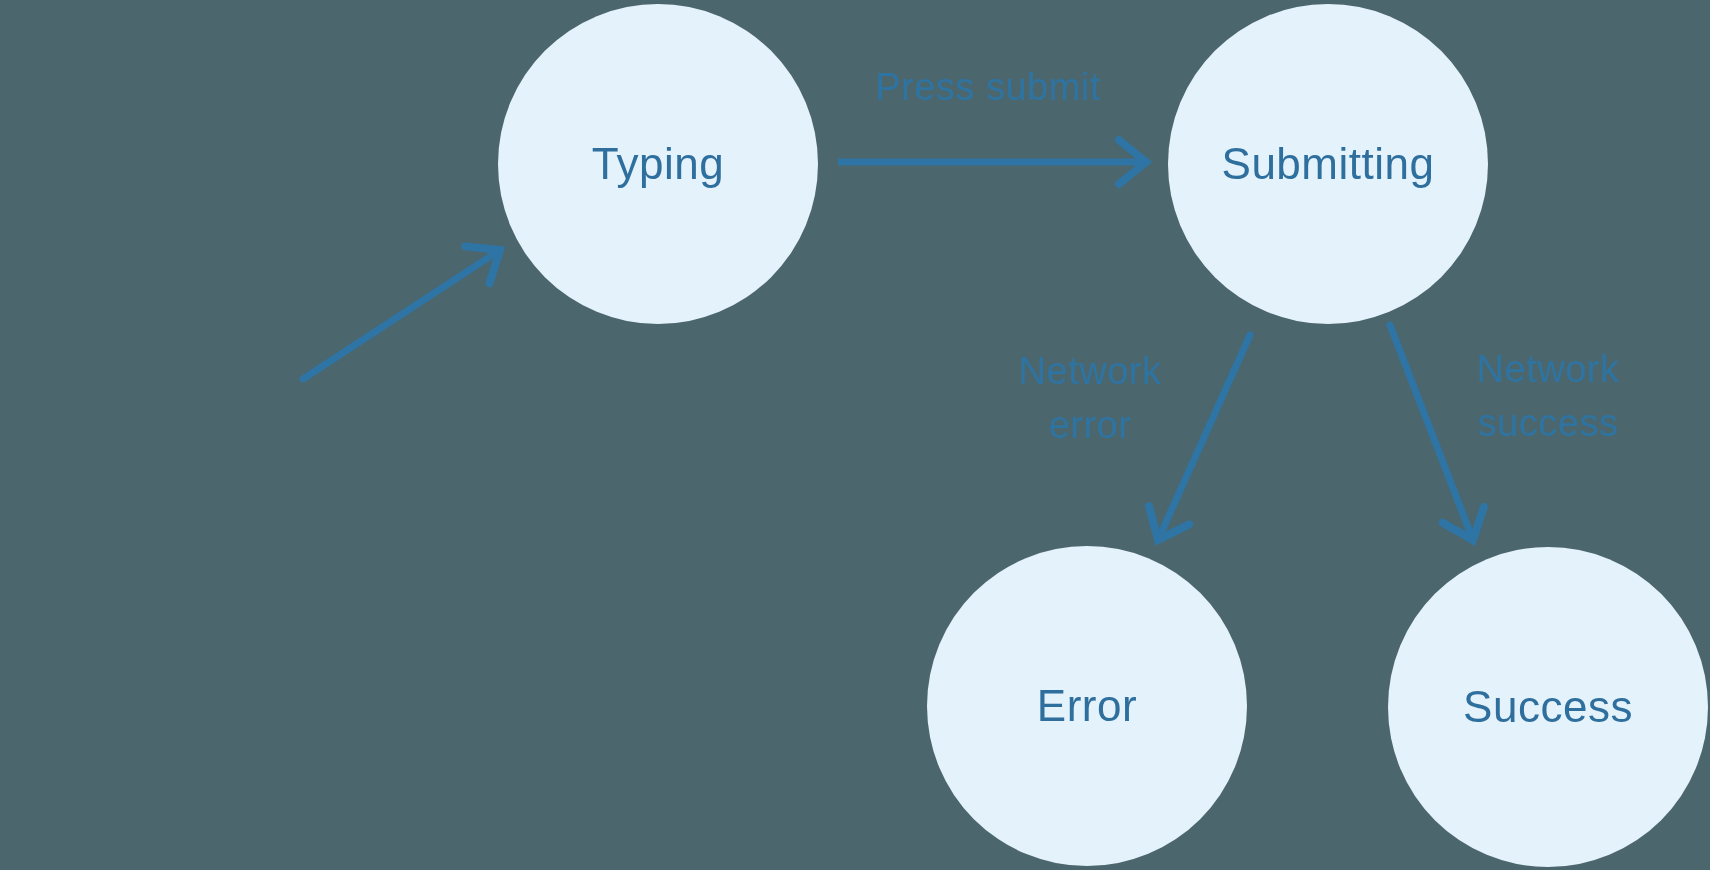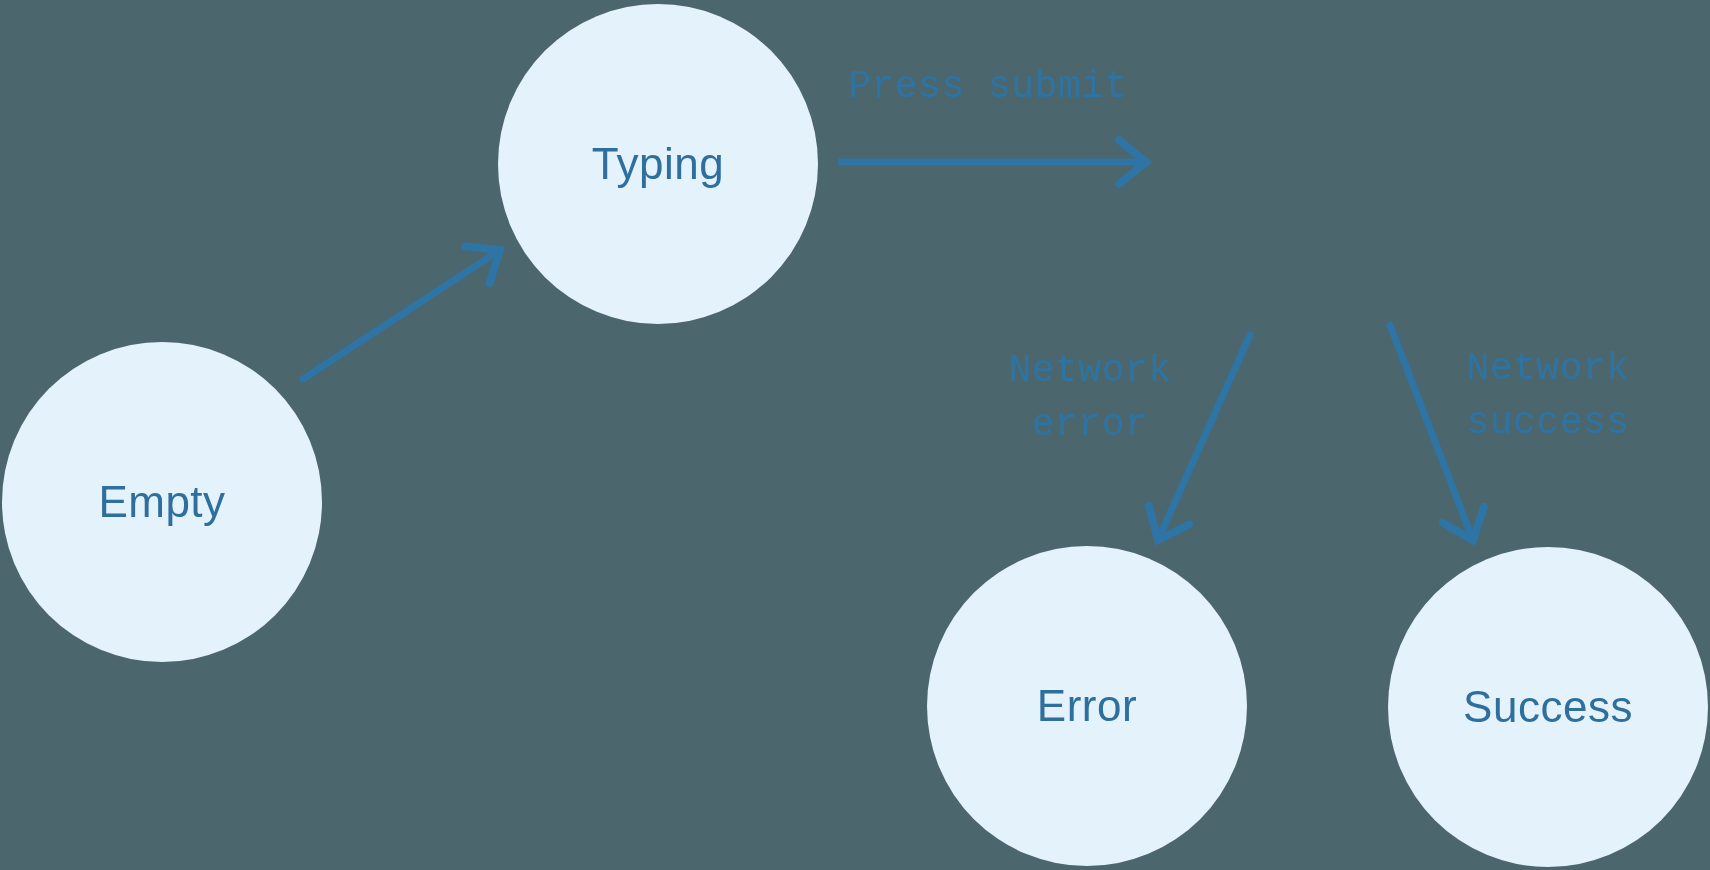--- a/index.html
+++ b/index.html
@@ -49,21 +49,20 @@
   .edge-label {
     position: absolute;
     transform: translate(-50%, -50%);
     color: #2E74A3;
     font-size: 38px;
     font-weight: 500;
     letter-spacing: 0.5px;
     line-height: 54px;
     text-align: center;
     white-space: nowrap;
-    font-family: Liberation Mono, monospace;
   }
   .label-start-typing    { left: 328px;  top: 238px; }
   .label-press-submit    { left: 988px;  top: 87px;  }
   .label-network-error   { left: 1090px; top: 398px; }
   .label-network-success { left: 1548px; top: 396px; }
 </style>
 </head>
 <body>
 
 <div class="canvas">
@@ -73,28 +72,28 @@
       <marker id="chevron-head" markerUnits="userSpaceOnUse" markerWidth="60" markerHeight="60" viewBox="0 0 60 60" refX="48" refY="30" orient="auto">
         <path d="M21,8 L48,30 L21,52" fill="none" stroke="#2E74A4" stroke-width="8" stroke-linecap="round"></path>
       </marker>
     </defs>
     <path d="M303,379 L500,250" fill="none" stroke="#2E74A4" stroke-width="7" stroke-linecap="round" marker-end="url(#chevron-head)"></path>
     <path d="M838,162 L1146,162" fill="none" stroke="#2E74A4" stroke-width="7" stroke-linecap="butt" marker-end="url(#chevron-head)"></path>
     <path d="M1250,335 L1158,540" fill="none" stroke="#2E74A4" stroke-width="7" stroke-linecap="round" marker-end="url(#chevron-head)"></path>
     <path d="M1390,325 L1473,540" fill="none" stroke="#2E74A4" stroke-width="7" stroke-linecap="round" marker-end="url(#chevron-head)"></path>
   </svg>
 
-  <div class="node node-empty">
-    <span class="node-label">Empty</span>
-  </div>
 
   <div class="node node-typing">
     <span class="node-label">Typing</span>
   </div>
 
+  <div class="node node-submitting">
+    <span class="node-label">Submitting</span>
+  </div>
 
   <div class="node node-error">
     <span class="node-label">Error</span>
   </div>
 
   <div class="node node-success">
     <span class="node-label">Success</span>
   </div>
 
 

